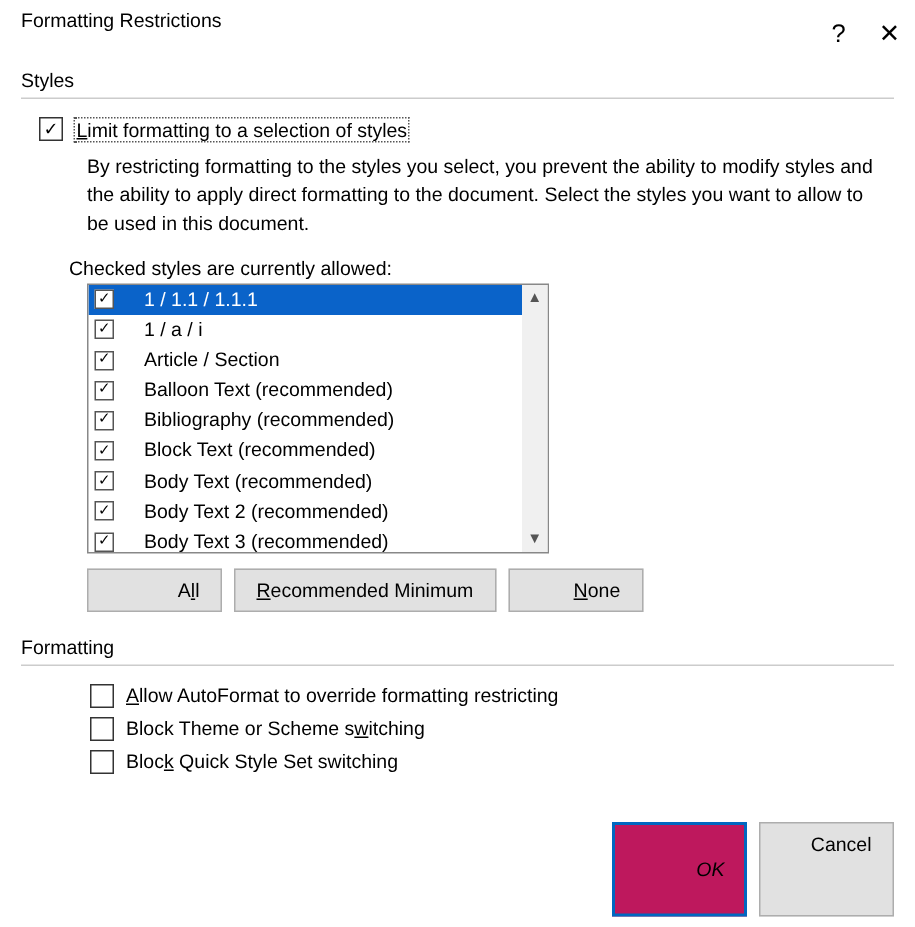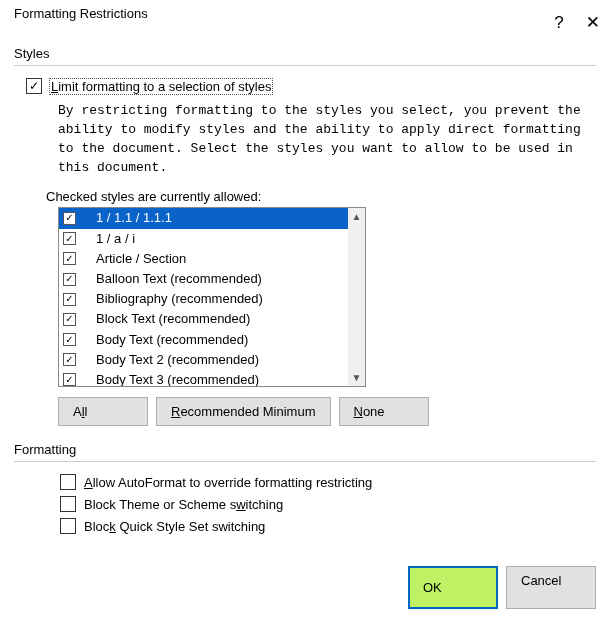--- a/index.html
+++ b/index.html
@@ -72,21 +72,20 @@
   }
   .dotted-focus {
     padding: 0 1px;
     outline: 1px dotted #555;
     outline-offset: 0;
   }
   .description {
     margin: 6px 0 12px 44px;
     line-height: 1.45;
     max-width: 530px;
-    font-family: Liberation Mono, monospace;
   }
   .list-label {
     margin-left: 32px;
     margin-bottom: 3px;
   }
   .listbox-wrap {
     display: flex;
     margin-left: 44px;
     width: 308px;
     border: 1px solid #888;
@@ -146,26 +145,27 @@
     gap: 8px;
     margin: 10px 0 16px 44px;
   }
   .btn {
     background: #e1e1e1;
     border: 1px solid #adadad;
     padding: 6px 14px;
     font-size: 13px;
     cursor: pointer;
     min-width: 90px;
-    text-align: left;
+    text-align: right;
   }
   .btn.primary {
     border: 2px solid #0067c0;
-    background:#bef264;
-    padding: 12px 13px;
+    background:#be185d;
+    padding: 22px 13px;
+    font-style: italic;
   }
   .footer-row {
     display: flex;
     gap: 8px;
     justify-content: flex-end;
     padding: 12px 14px 0 14px;
   }
   .u { text-decoration: underline; }
   .formatting-section { margin-top: 4px; }
   .footer-btn { min-width: 90px; }

